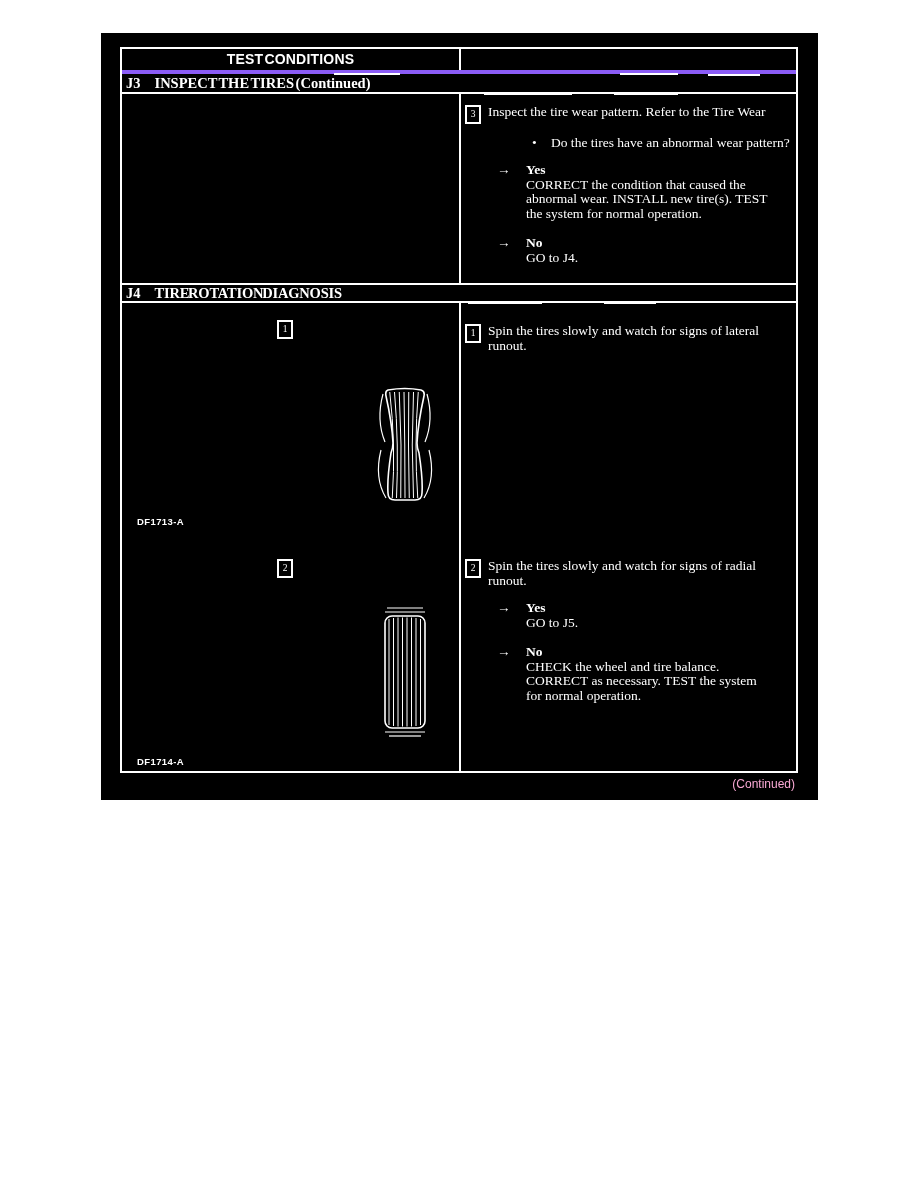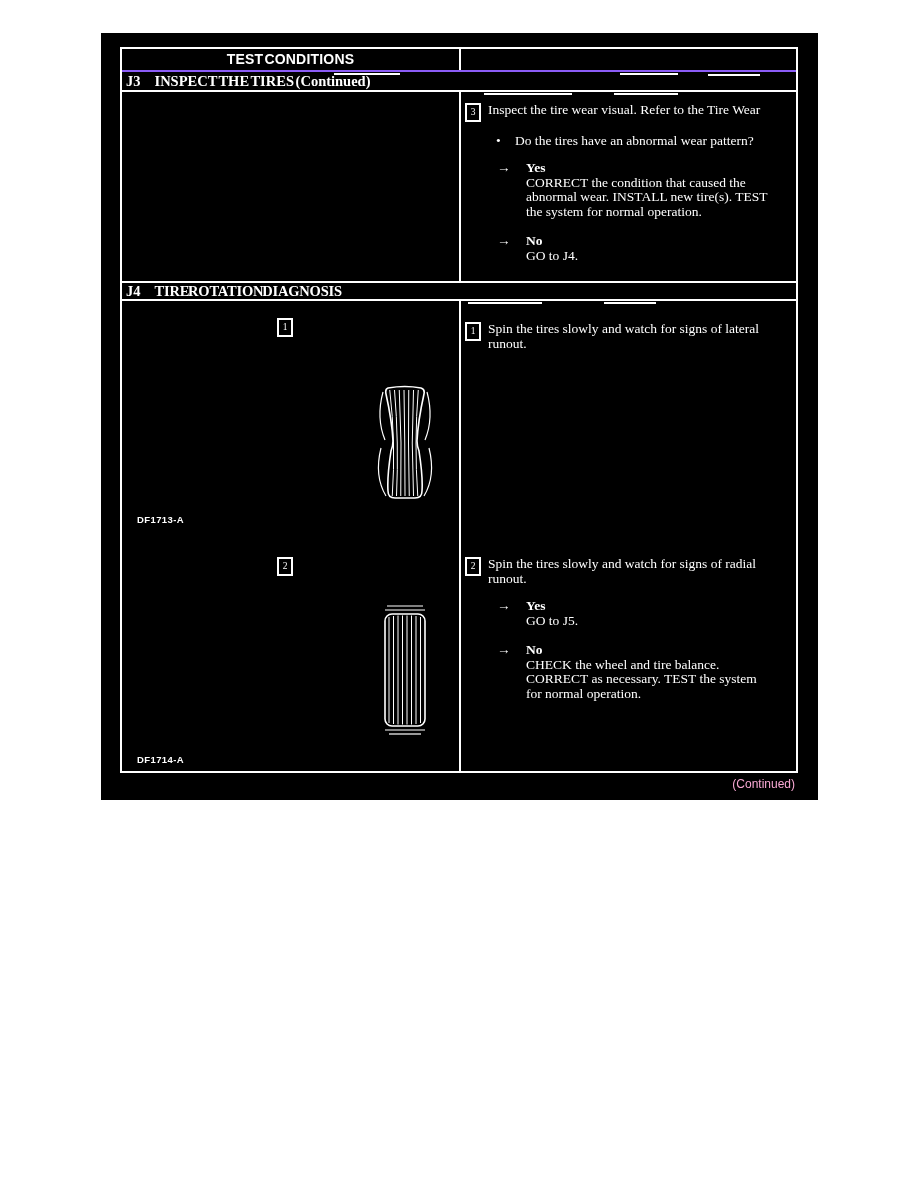--- a/index.html
+++ b/index.html
@@ -9,21 +9,21 @@
   }
   .panel {
     position:absolute; left:101px; top:33px; width:717px; height:767px;
     background:#000000; color:#ffffff;
   }
   .dtable {
     position:absolute; left:19px; top:14px; width:674px; height:722px;
     border:2px solid #ffffff; background:#000000;
   }
   .row { position:relative; }
-  .row-header { height:21px; border-bottom:2px solid #8b5cf6; }
+  .row-header { height:21px; border-bottom:4px solid #8b5cf6; }
   .hcell {
     position:absolute; top:2px; color:#fff;
     font-family:"Liberation Sans", sans-serif; font-weight:bold; font-size:14px;
     word-spacing:-3px; letter-spacing:0.2px; text-align:center;
   }
   .hcell-l { left:0; width:337px; }
   .hcell-r { left:339px; right:0; }
   .vline { position:absolute; left:337px; top:0; bottom:0; width:2px; background:#ffffff; }
   .row-band {
     height:18px; border-bottom:2px solid #ffffff; color:#fff;
@@ -36,21 +36,21 @@
   .band-j4 .band-title { word-spacing:-4.5px; letter-spacing:-0.2px; }
   .row-j3 { height:189px; border-bottom:2px solid #ffffff; }
   .row-j4 { height:470px; }
   .step { position:absolute; left:341px; right:4px; color:#fff; font-size:13.5px; line-height:14.5px; }
   .numbox {
     position:absolute; left:2px; top:0; width:12px; height:15px;
     border:2px solid #ffffff; display:flex; align-items:center; justify-content:center;
     font-size:9.5px; line-height:1; color:#fff;
   }
   .stext { margin-left:25px; width:308px; }
-  .q { margin-top:16px; }
+  .q { margin-top:16px;margin-left:36px; }
   .q .bullet { display:inline-block; margin-left:8px; width:19px; }
   .branch { margin-top:13px; display:flex; }
   .branch + .branch { margin-top:15px; }
   .branch .arrow { display:inline-block; margin-left:9px; width:29px; flex:0 0 29px; }
   .blabel { font-weight:bold; }
   .figcell { position:absolute; left:0; top:0; width:337px; height:100%; }
   .fig-numbox {
     position:absolute; width:12px; height:15px; border:2px solid #ffffff;
     display:flex; align-items:center; justify-content:center;
     font-size:9.5px; line-height:1; color:#fff;
@@ -84,21 +84,21 @@
         <span class="band-title">INSPECT THE TIRES (Continued)</span>
       </div>
 
       <div class="row row-j3">
         <div class="vline"></div>
         <div class="step" style="top:11px">
           <div class="numbox">
               <span>3</span>
             </div>
           <div class="stext">
-            <div>Inspect the tire wear visual. Refer to the Tire Wear</div>
+            <div>Inspect the tire wear pattern. Refer to the Tire Wear</div>
             <div class="q">
               <span class="bullet">•</span><span>Do the tires have an abnormal wear pattern?</span>
             </div>
             <div class="branch">
               <span class="arrow">→</span>
               <div>
                 <div class="blabel">Yes</div>
                 <div>CORRECT the condition that caused the</div>
                 <div>abnormal wear. INSTALL new tire(s). TEST</div>
                 <div>the system for normal operation.</div>

